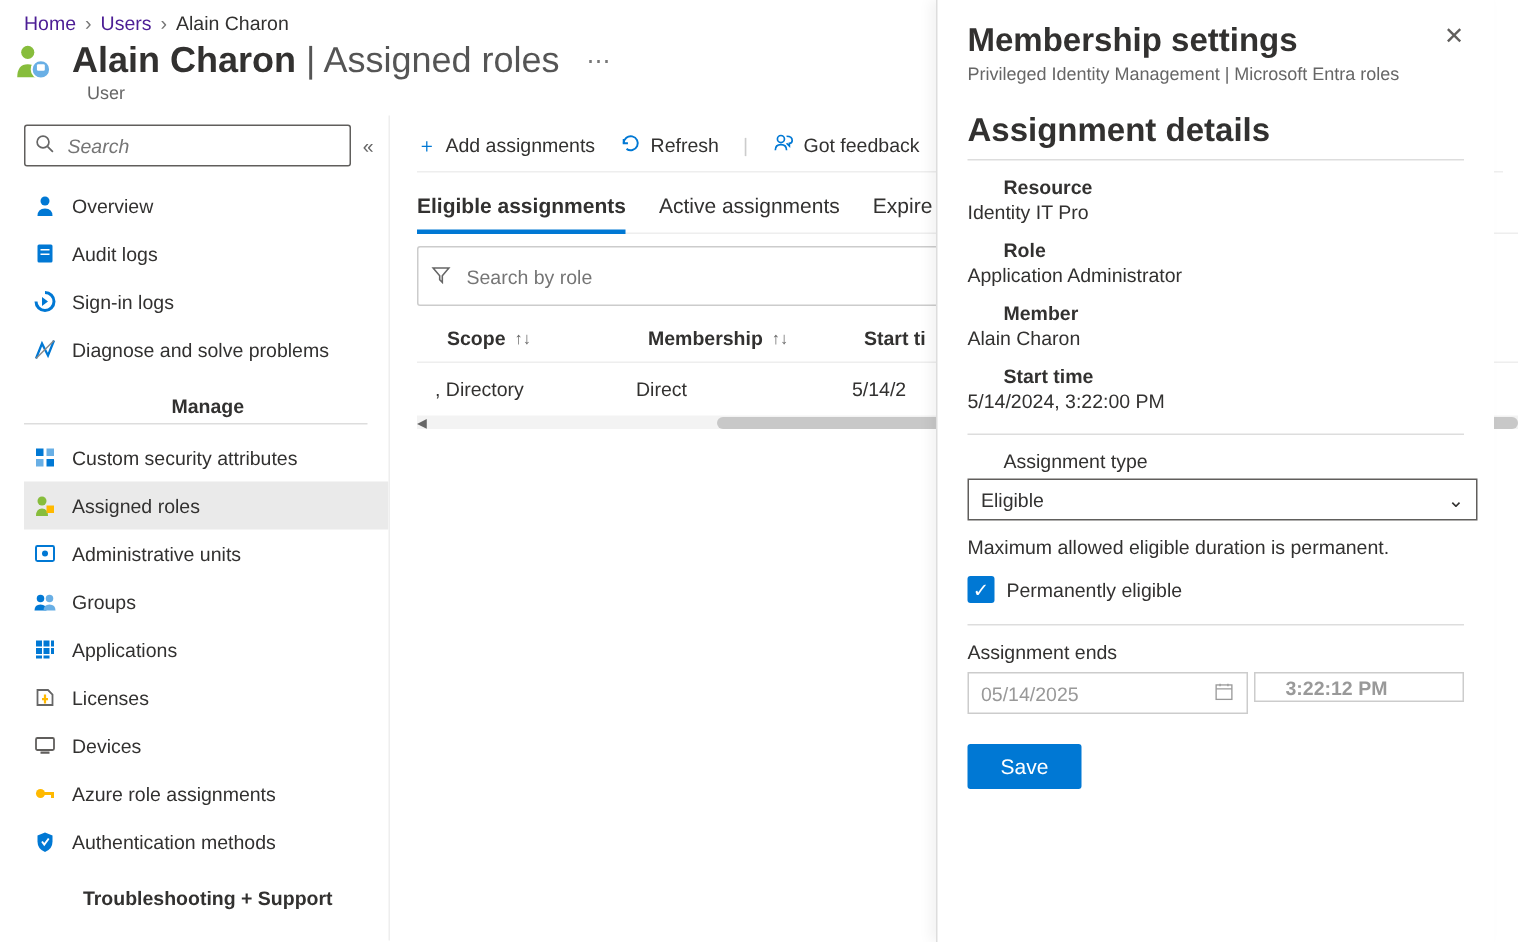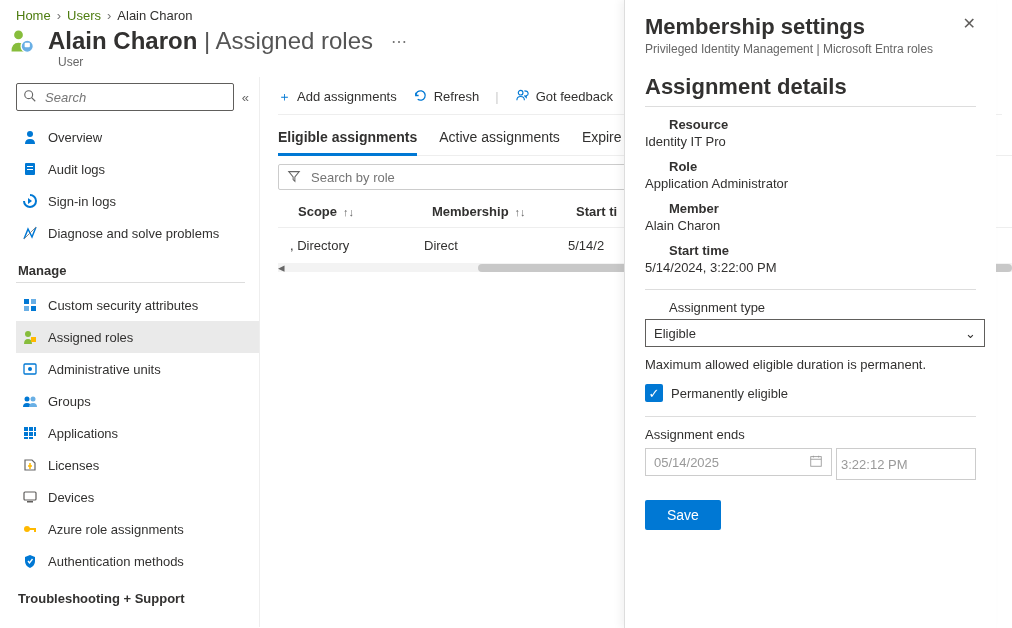--- a/index.html
+++ b/index.html
@@ -1,46 +1,46 @@
 <!DOCTYPE html>
 <html><head>
 <meta charset="utf-8">
 <style>
   * { box-sizing: border-box; font-family: "Segoe UI", -apple-system, sans-serif; }
   body { margin: 0; width: 1012px; height: 628px; background: #fff; overflow: hidden; color: #323130; font-size: 13px; }
-  a { color: #4d7c0f; text-decoration: none; }
+  a { color: #4c1d95; text-decoration: none; }
   .breadcrumbs { display: flex; align-items: center; gap: 6px; padding: 8px 16px 2px; font-size: 13px; }
   .breadcrumbs .sep { color: #767676; }
   .header { display: flex; align-items: center; gap: 12px; padding: 2px 8px 4px; }
   .user-avatar { width: 28px; height: 28px; display:flex; align-items:center; justify-content:center; }
   .user-avatar svg { width:28px; height:28px; }
   .title { font-size: 24px; font-weight: 600; color: #323130; }
   .title .thin { font-weight: 400; color: #555; }
   .subtitle { font-size: 12px; color: #666; margin-left: 42px; margin-top: -4px; padding-left: 16px; margin-bottom: 8px; }
   .ellipsis-btn { color: #767676; font-size: 16px; padding: 0 6px; cursor:pointer; }
   .layout { display: flex; height: calc(100% - 78px); }
   .sidebar { width: 260px; border-right: 1px solid #eee; padding: 6px 0 0 16px; overflow-y:auto; }
   .search-row { display: flex; align-items: center; gap: 8px; margin-bottom: 10px; padding-right: 10px; }
   .search-box { flex:1; display:flex; align-items:center; border:1px solid #605e5c; border-radius:2px; height:28px; padding:0 6px; gap:6px; }
   .search-box input { border:none; outline:none; flex:1; font-size:13px; font-style:italic; color:#666; }
   .collapse-btn { color:#666; cursor:pointer; }
   .nav-item { display:flex; align-items:center; gap:10px; height:32px; padding-left:6px; cursor:pointer; }
   .nav-item.active { background:#eaeaea; }
   .nav-item .icon { width:16px; height:16px; display:flex; align-items:center; justify-content:center; }
-  .nav-section { font-weight:600; margin:14px 0 4px 2px; font-size:13px; }
+  .nav-section { font-weight:600; margin:14px 0 4px 2px; font-size:13px;text-align:center; }
   .nav-divider { border-top:1px solid #ddd; margin:2px 14px 6px 0; }
   .main { flex:1; padding: 6px 0 0 18px; position:relative; overflow:hidden; }
   .toolbar { display:flex; align-items:center; gap:16px; height:32px; border-bottom:1px solid #eee; padding-bottom:4px; margin-right:10px;}
   .toolbar .btn { display:flex; align-items:center; gap:6px; color:#323130; cursor:pointer; font-size:13px; }
   .toolbar .icon { color:#0078d4; }
   .tabs { display:flex; gap:22px; margin-top:14px; border-bottom:1px solid #eee; }
   .tab { padding-bottom:8px; cursor:pointer; font-size:14px; color:#323130;}
   .tab.active { font-weight:600; color:#323130; border-bottom:3px solid #0078d4; margin-bottom:-1px; }
   .filter-row { margin-top:8px; }
-  .filter-box { display:flex; align-items:center; gap:8px; border:1px solid #ccc; border-radius:2px; height:26px; padding:0 8px; width:100%; max-width:380px; color:#666;}
+  .filter-box { display:flex; align-items:center; gap:8px; border:1px solid #ccc; border-radius:2px; height:40px; padding:0 8px; width:100%; max-width:380px; color:#666;}
   .filter-box input { border:none; outline:none; flex:1; font-size:13px; }
   .grid { margin-top:6px; }
   .grid-header, .grid-row { display:grid; grid-template-columns: 130px 140px 90px; gap:4px; align-items:center; }
   .grid-header { font-weight:600; font-size:13px; padding:8px 4px 8px 20px; border-bottom:1px solid #eee;}
   .col { display:flex; align-items:center; gap:6px; }
   .sort-ic { color:#666; font-size:11px; }
   .grid-row { padding:10px 4px 10px 12px; border-bottom:1px solid #f3f3f3; font-size:13px; }
   .hscroll { height:8px; background:#f3f3f3; position:relative; margin-top:0; }
   .hscroll .thumb { position:absolute; left:200px; right:0; top:0; bottom:0; background:#c8c8c8; border-radius:4px;}
   .hscroll .arrow { position:absolute; left:0; top:-4px; color:#666; }
@@ -53,21 +53,21 @@
   .section-title { font-size:22px; font-weight:600; margin-top:18px; margin-bottom:8px; border-bottom:1px solid #ddd; padding-bottom:6px;}
   .field-label { font-weight:600; font-size:13px; margin-top:10px;padding-left:24px; }
   .field-value { font-size:13px; margin-top:2px; }
   .hr { border-top:1px solid #ddd; margin:14px 0 10px; }
   .select-box { border:1px solid #605e5c; height:28px; display:flex; align-items:center; justify-content:space-between; padding:0 8px; margin-top:4px; cursor:pointer; width: 340px;}
   .help-text { font-size:13px; margin-top:10px; }
   .check-row { display:flex; align-items:center; gap:8px; margin-top:12px; }
   .checkbox { width:18px; height:18px; background:#0078d4; display:flex; align-items:center; justify-content:center; color:#fff; font-size:13px; border-radius:2px;}
   .date-row { display:flex; gap:4px; margin-top:6px;border-radius:13px; }
   .date-input { flex:1; border:1px solid #ccc; height:28px; display:flex; align-items:center; justify-content:space-between; padding:0 8px; color:#999; background:#fff;}
-  .time-input { width:140px; border:1px solid #ccc; height:32px; display:flex; align-items:center; padding:0 4px; color:#999; background:#fff;}
+  .time-input { width:140px; border:1px solid #ccc; height:20px; display:flex; align-items:center; padding:0 20px; color:#999; background:#fff;font-weight:bold;}
   .save-btn { margin-top:20px; background:#0078d4; color:#fff; border:none; height:30px; padding:0 22px; font-size:14px; cursor:pointer; border-radius:2px;}
 </style>
 </head>
 <body>
 
 <nav class="breadcrumbs">
   <a href="#">Home</a>
   <span class="sep">›</span>
   <a href="#">Users</a>
   <span class="sep">›</span>

